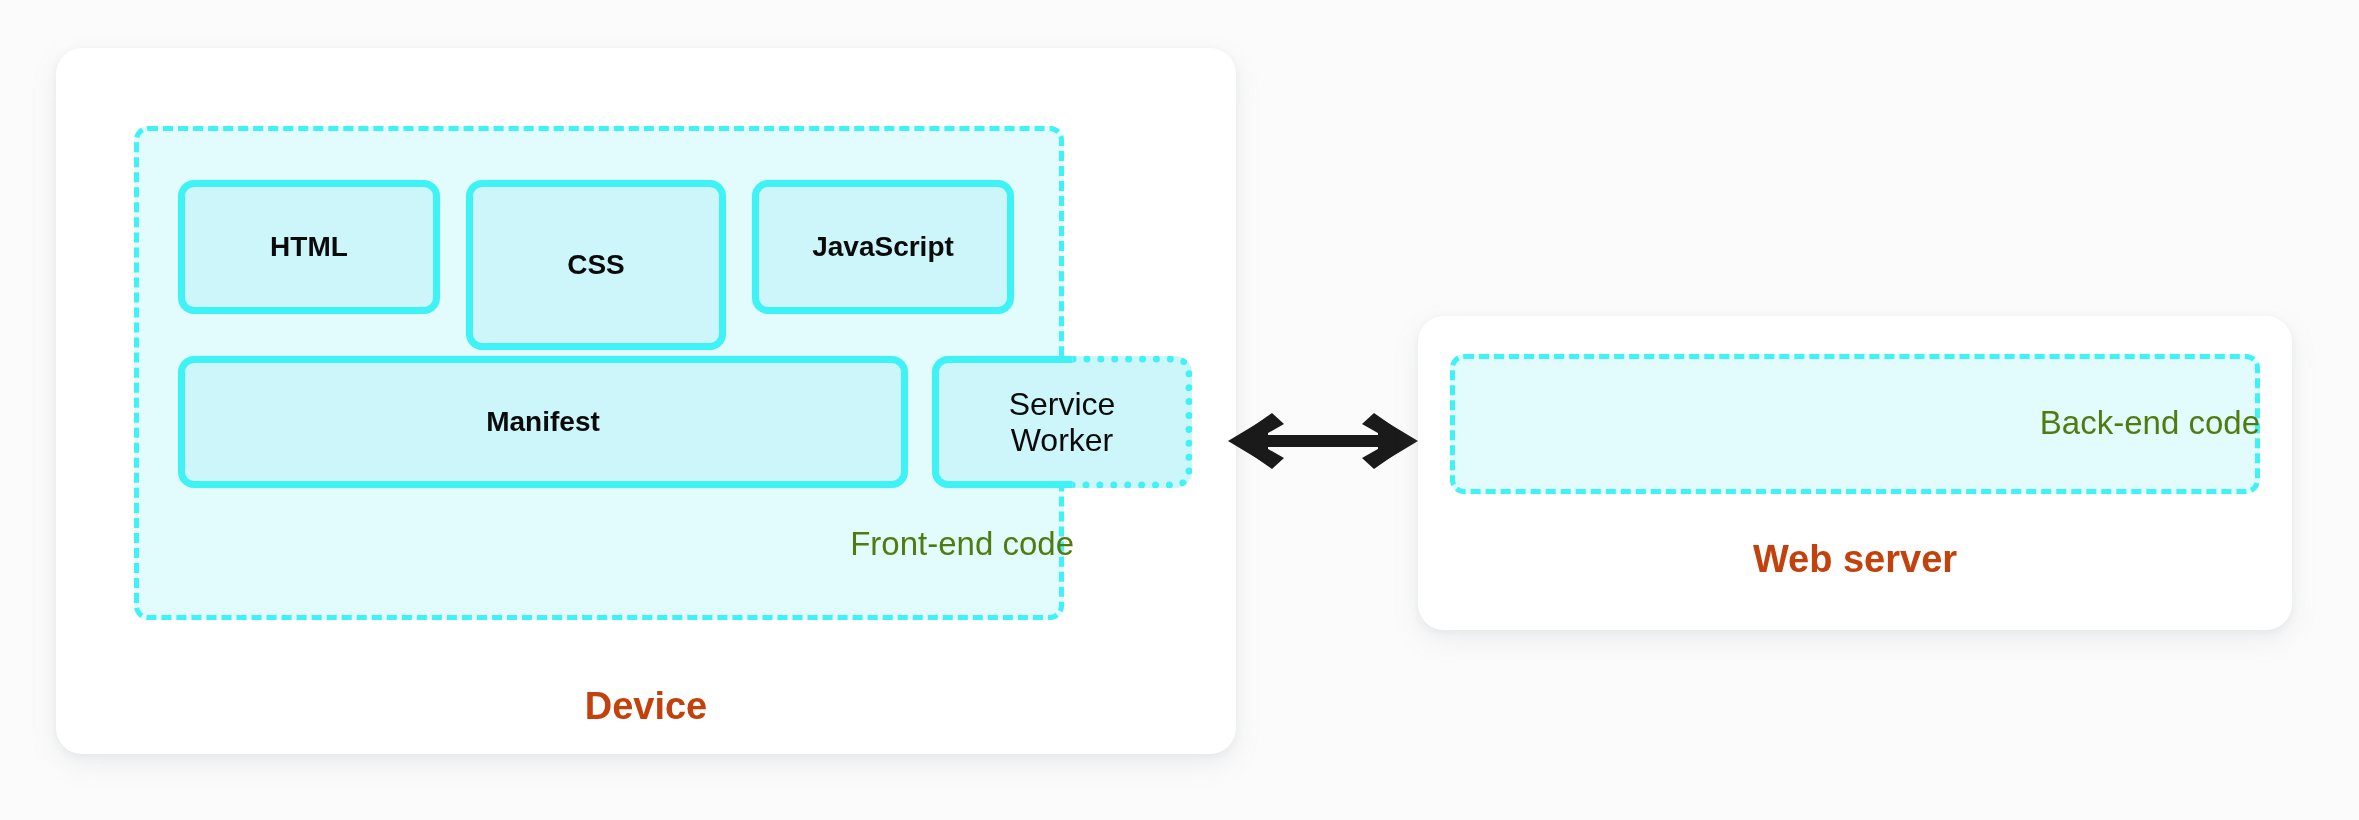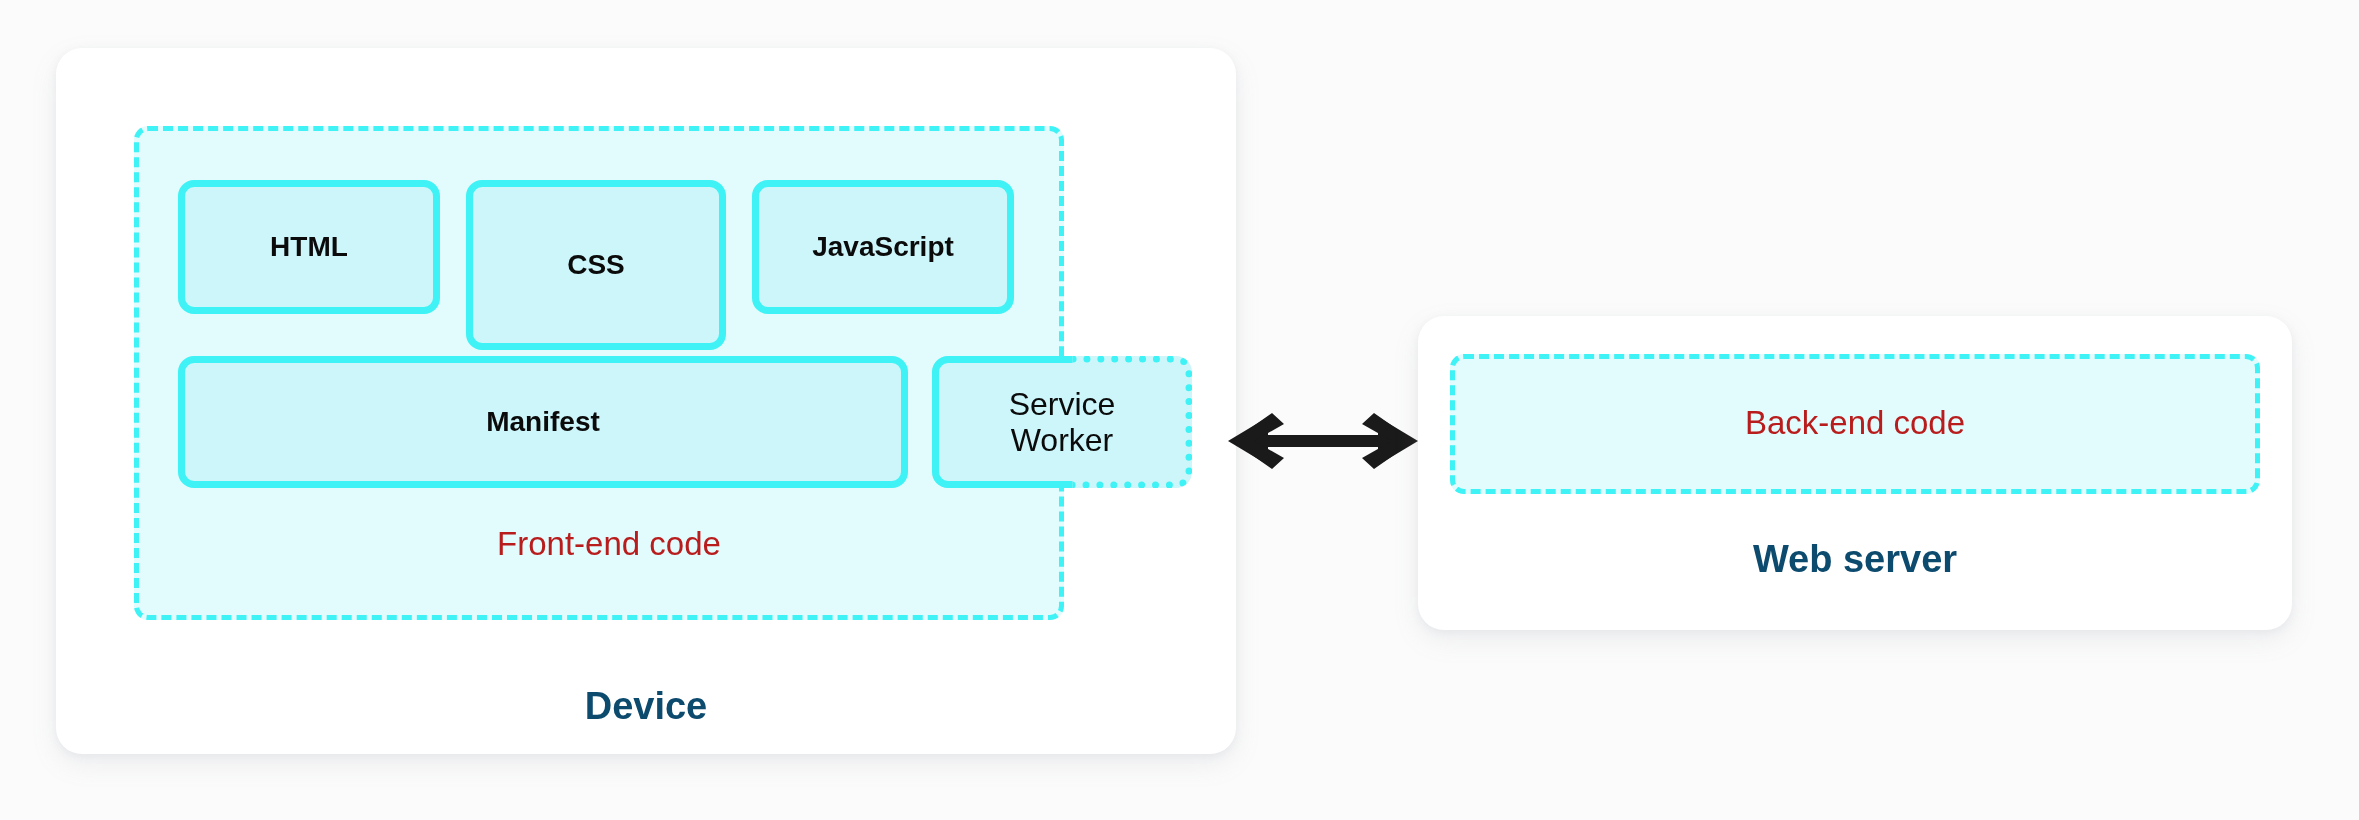--- a/index.html
+++ b/index.html
@@ -40,33 +40,33 @@
     box-sizing: border-box;
   }
   #frontend-region { left: 134px;  top: 126px; width: 930px; height: 494px; }
   #backend-region  { left: 1450px; top: 354px; width: 810px; height: 140px; }
 
   
   .region-caption {
     position: absolute;
     font-size: 33px;
     font-weight: 400;
-    color: #b91c1c;
+    color: #4d7c0f;
     white-space: nowrap;
-    text-align: center;
+    text-align: right;
   }
   #frontend-caption { left: 144px;  top: 525px; width: 930px; }
   #backend-caption  { left: 1450px; top: 404px; width: 810px; }
 
   
   .card-caption {
     position: absolute;
     font-size: 38px;
     font-weight: 700;
-    color: #0c4a6e;
+    color: #c2410c;
     white-space: nowrap;
     text-align: center;
   }
   #device-caption { left: 56px;   top: 660px; width: 1180px; margin-top: 25px; }
   #server-caption { left: 1418px; top: 538px; width: 874px; }
 
   
   .tech-box {
     position: absolute;
     background: #ccf6fa;

